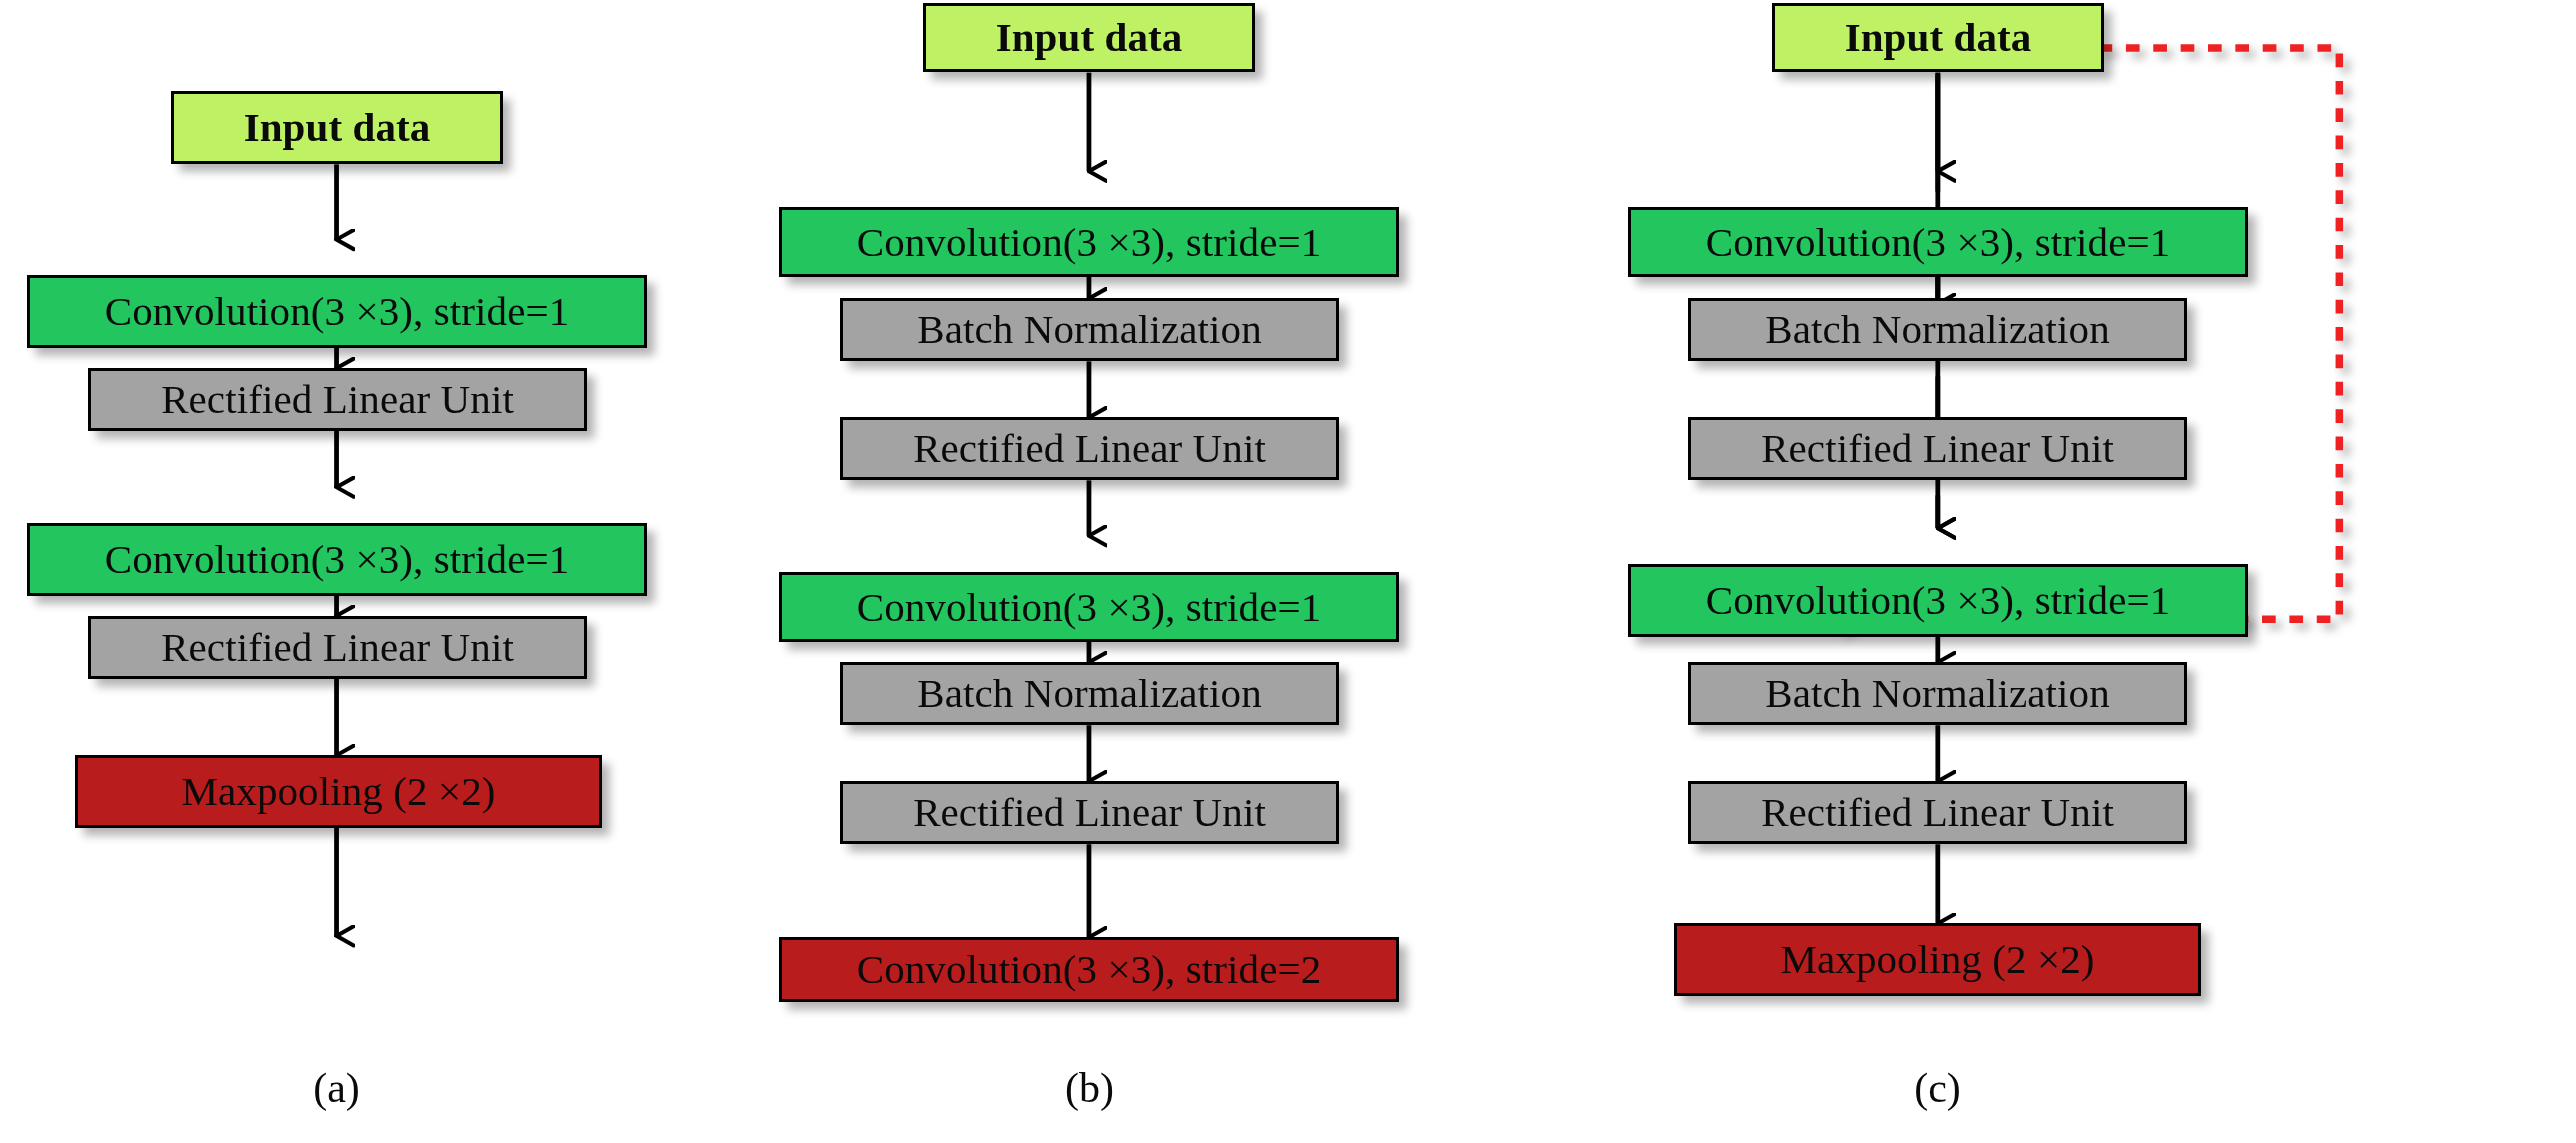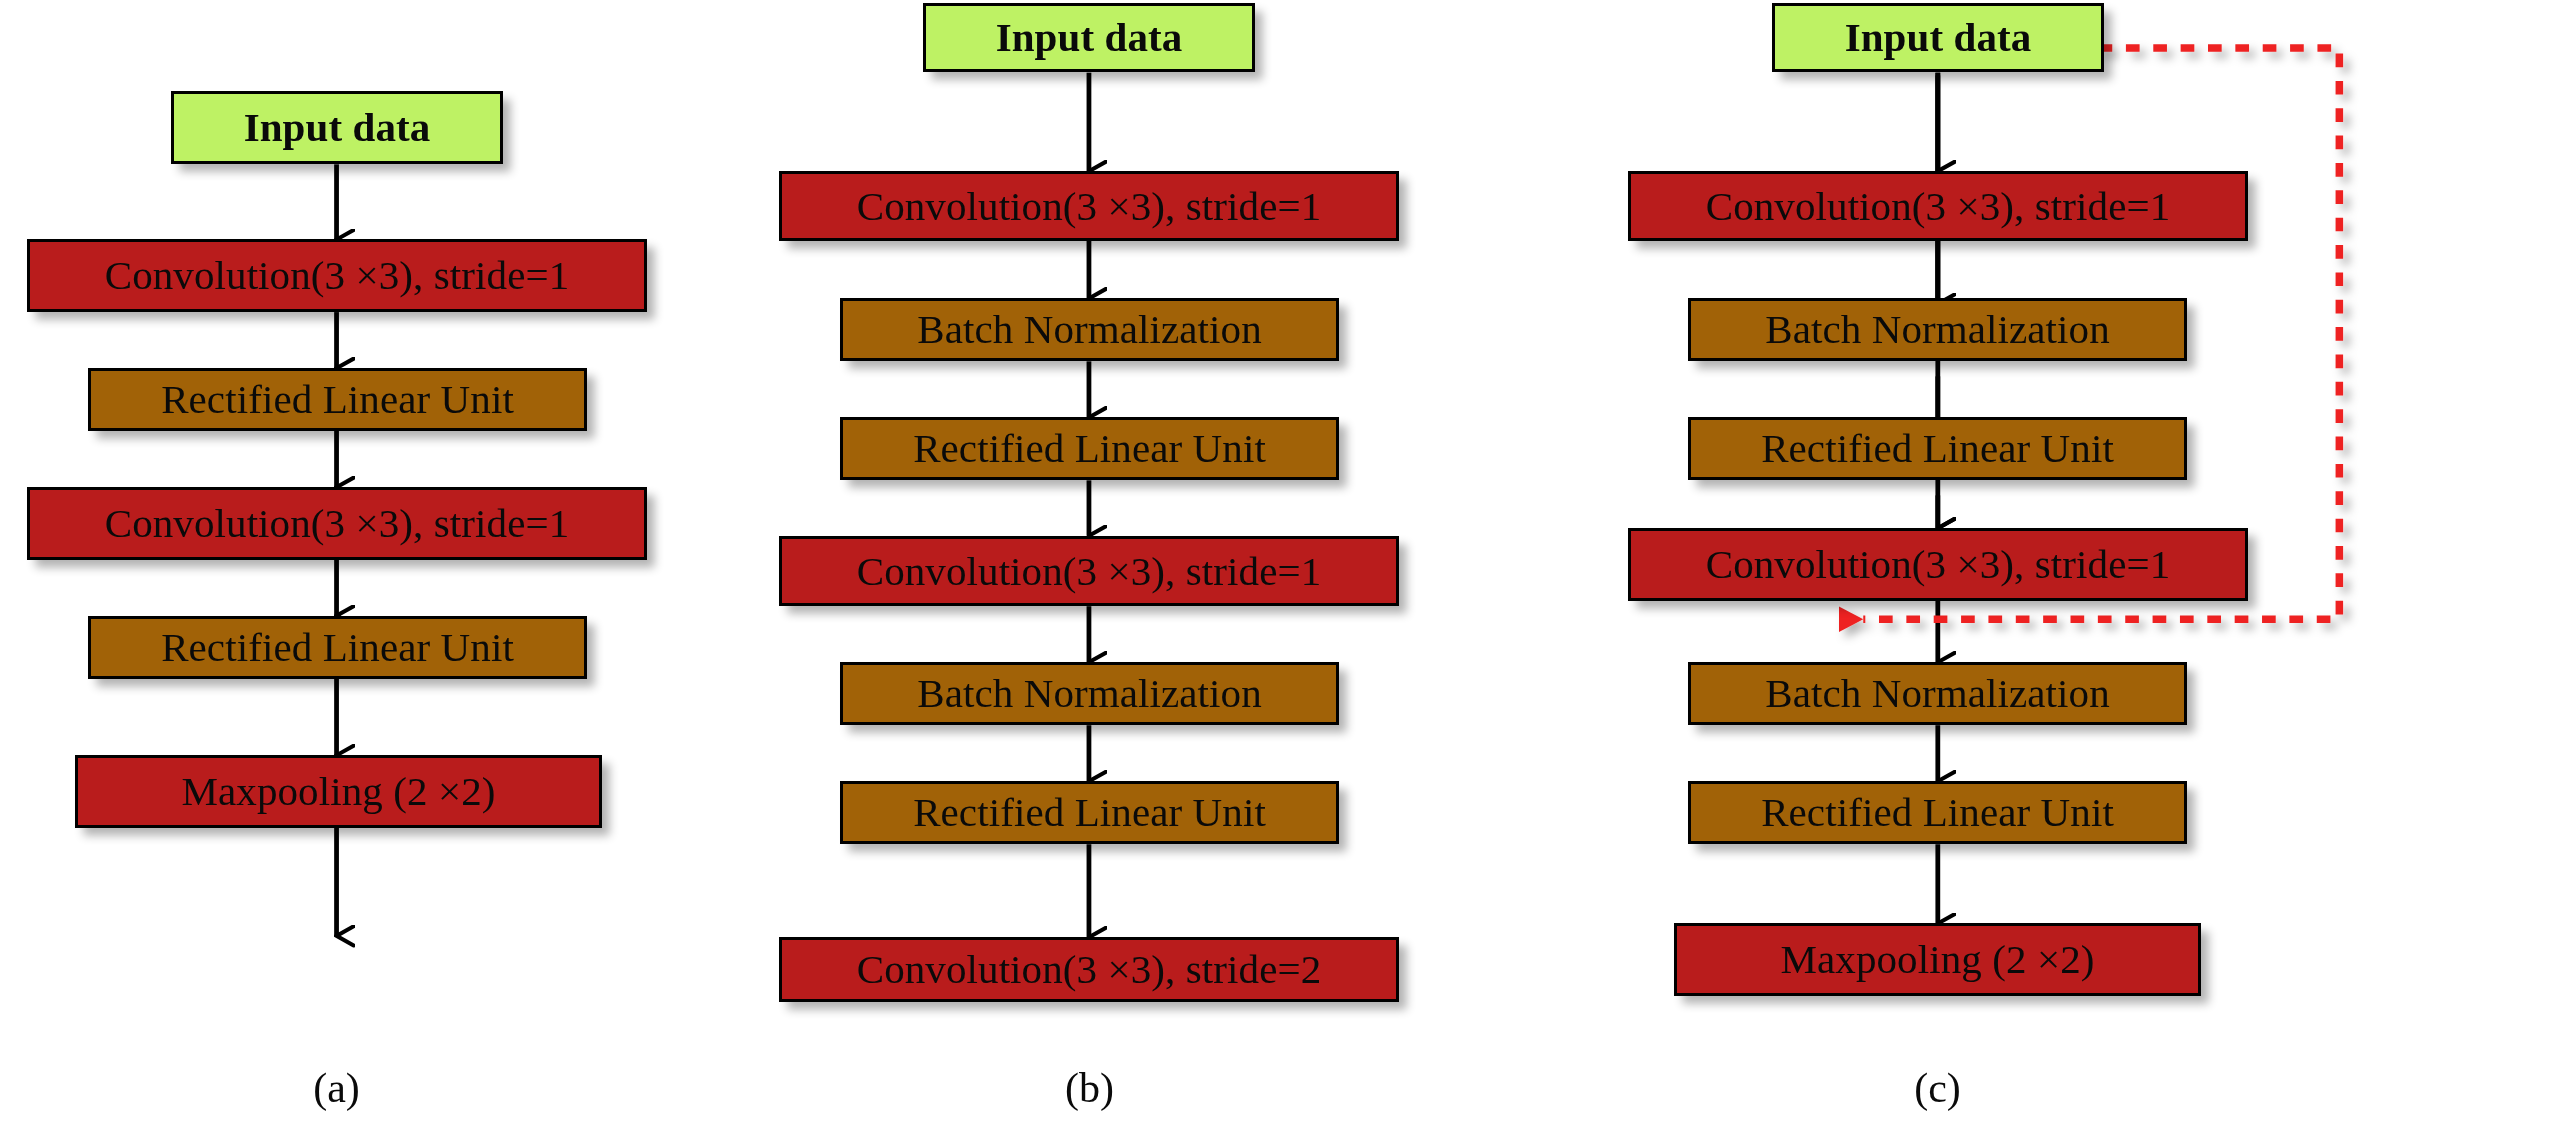--- a/index.html
+++ b/index.html
@@ -15,22 +15,22 @@
     box-sizing:border-box;
     border:3.4px solid #000000;
     display:flex;align-items:center;justify-content:center;
     color:#0a0a0a;
     line-height:1;
     white-space:nowrap;
     box-shadow:7.5px 7.5px 9px rgba(0,0,0,0.30);
     letter-spacing:0.1px;
   }
   .fill-white{background:#bef264;font-weight:bold;}
-  .fill-gray {background:#b91c1c;}
-  .fill-blue {background:#a16207;justify-content:center;}
+  .fill-gray {background:#22c55e;margin-top:36px;}
+  .fill-blue {background:#a3a3a3;justify-content:center;}
   .fill-cream{background:#b91c1c;}
 
   .caption{
     position:absolute;
     color:#0a0a0a;
     font-size:42px;
     line-height:1;
     text-align:center;
     white-space:nowrap;
   }

